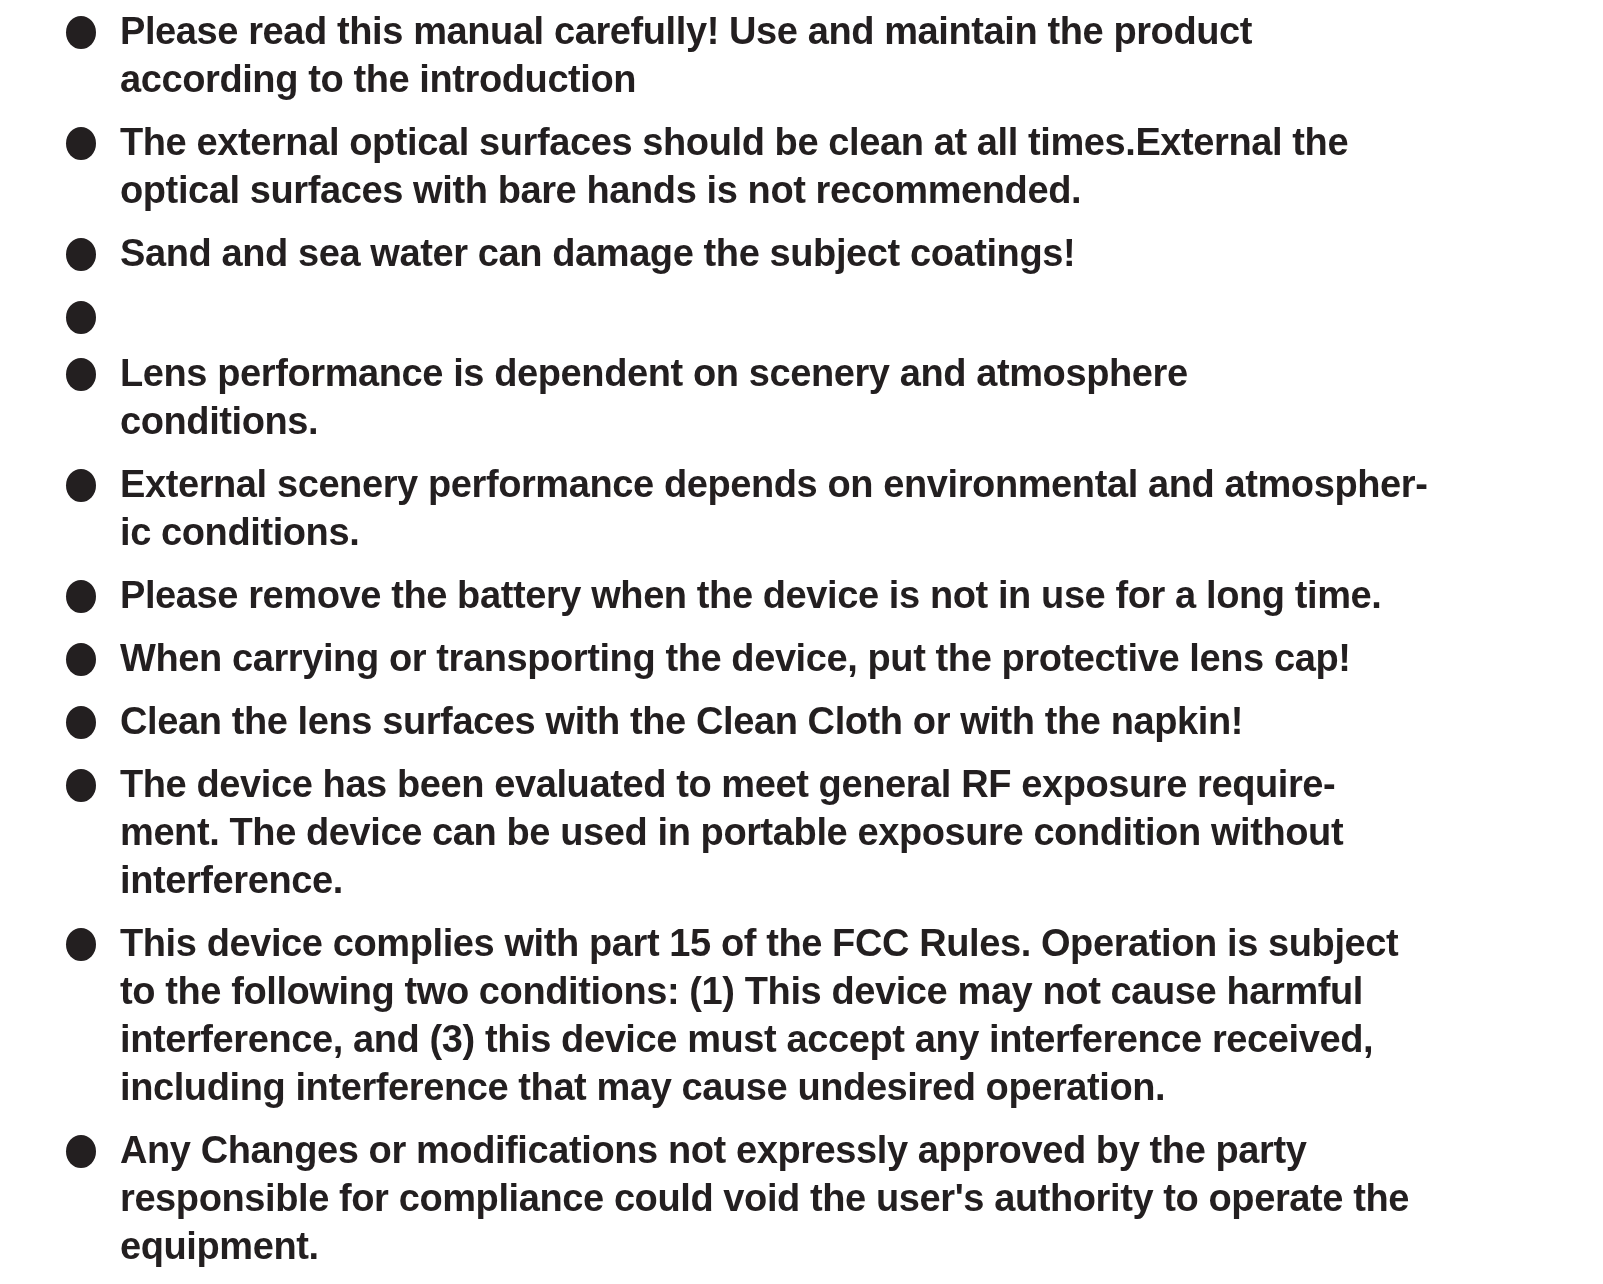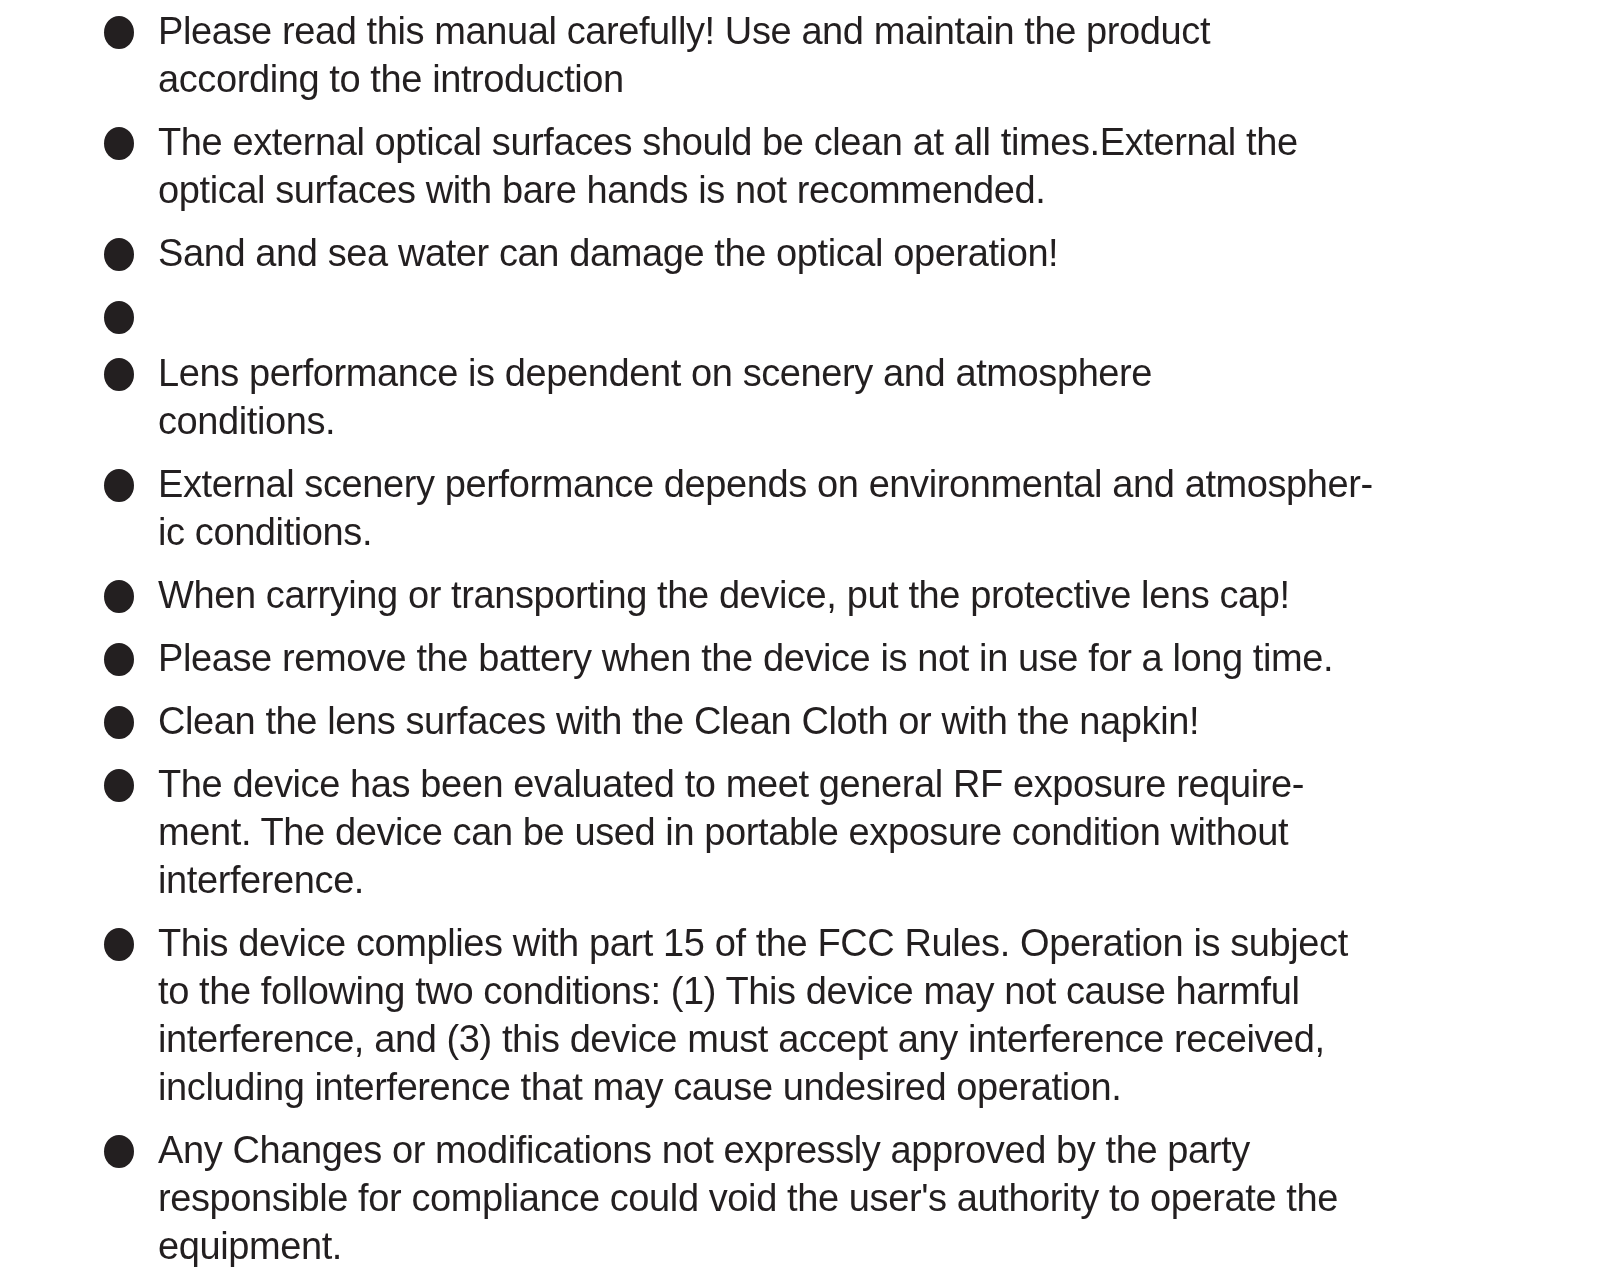--- a/index.html
+++ b/index.html
@@ -10,22 +10,23 @@
   body {
     width: 1603px;
     height: 1284px;
     overflow: hidden;
     font-family: "Liberation Sans", sans-serif;
   }
   .page {
     box-sizing: border-box;
     width: 1603px;
     height: 1192px;
-    padding: 7px 40px 0 104px;
+    padding: 7px 40px 0 66px;
     background: #ffffff;
+    font-weight: bold;
   }
   ul.notes {
     list-style: none;
     margin: 0;
     padding: 0;
   }
   ul.notes li {
     display: flex;
     align-items: flex-start;
     margin: 0 0 15px 0;
@@ -60,42 +61,42 @@
       <span class="note-text">Please read this manual carefully! Use and maintain the product
 according to the introduction</span>
     </li>
     <li>
       <span class="bullet"></span>
       <span class="note-text">The external optical surfaces should be clean at all times.External the
 optical surfaces with bare hands is not recommended.</span>
     </li>
     <li>
       <span class="bullet"></span>
-      <span class="note-text">Sand and sea water can damage the optical operation!</span>
+      <span class="note-text">Sand and sea water can damage the subject coatings!</span>
     </li>
     <li>
       <span class="bullet"></span>
     </li>
     <li>
       <span class="bullet"></span>
       <span class="note-text">Lens performance is dependent on scenery and atmosphere
 conditions.</span>
     </li>
     <li>
       <span class="bullet"></span>
       <span class="note-text">External scenery performance depends on environmental and atmospher-
 ic conditions.</span>
     </li>
     <li>
       <span class="bullet"></span>
-      <span class="note-text">When carrying or transporting the device, put the protective lens cap!</span>
+      <span class="note-text">Please remove the battery when the device is not in use for a long time.</span>
     </li>
     <li>
       <span class="bullet"></span>
-      <span class="note-text">Please remove the battery when the device is not in use for a long time.</span>
+      <span class="note-text">When carrying or transporting the device, put the protective lens cap!</span>
     </li>
     <li>
       <span class="bullet"></span>
       <span class="note-text">Clean the lens surfaces with the Clean Cloth or with the napkin!</span>
     </li>
     <li>
       <span class="bullet"></span>
       <span class="note-text">The device has been evaluated to meet general RF exposure require-
 ment. The device can be used in portable exposure condition without
 interference.</span>

